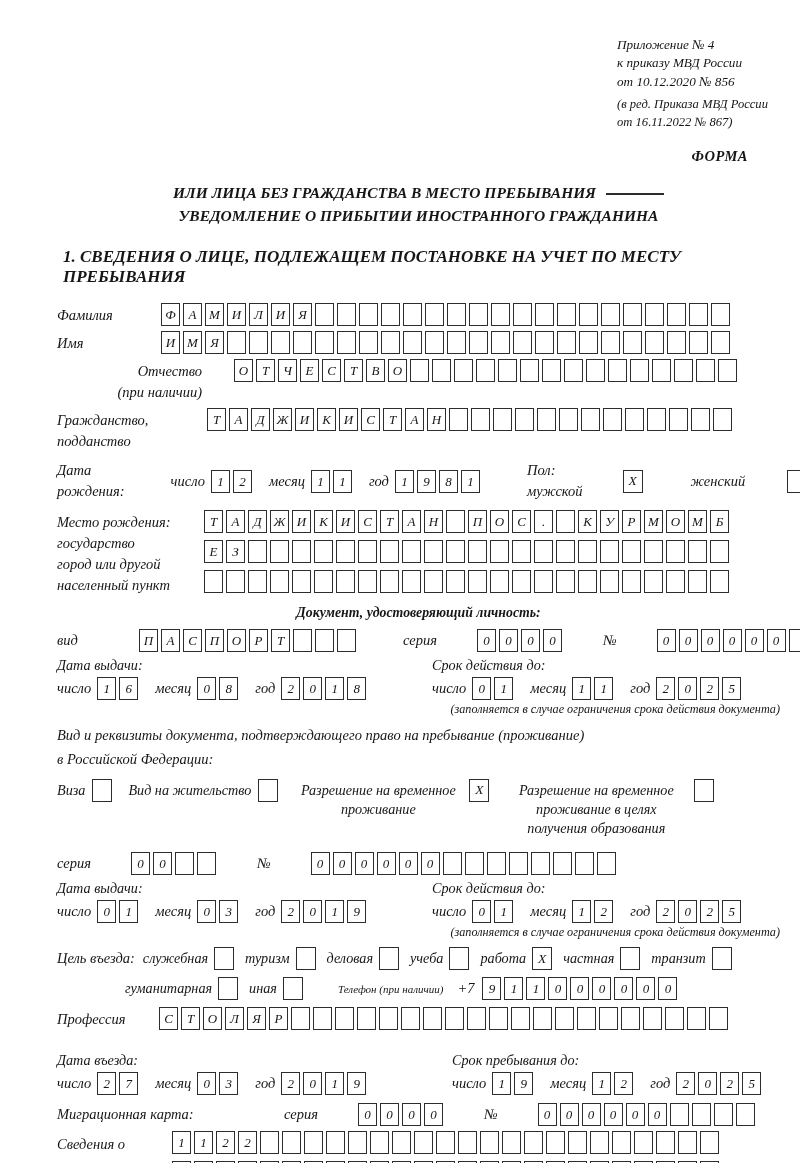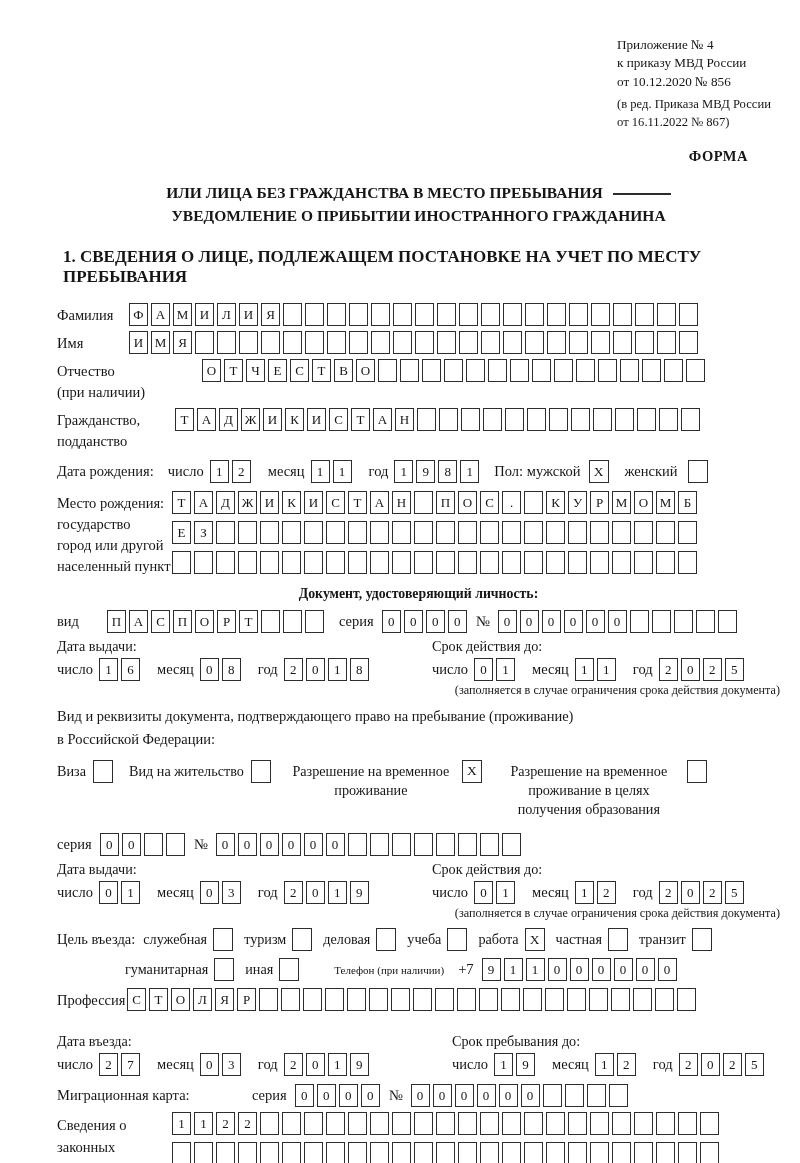--- a/index.html
+++ b/index.html
@@ -3,35 +3,36 @@
 <meta charset="utf-8">
 <style>
   html,body{margin:0;padding:0;background:#ffffff;}
   .page{
     position:relative;
     width:800px;height:1163px;box-sizing:border-box;
     padding:36px 20px 0 57px;
     background:#ffffff;color:#161616;
     font-family:"Liberation Serif","DejaVu Serif",serif;
     overflow:hidden;
+    font-style:italic;
   }
   
   .appendix{margin-left:560px;font-size:13.2px;line-height:1.4;}
   .appendix .edition{margin-top:5px;font-size:12.6px;line-height:1.4;}
   .form-label{margin-top:16px;text-align:right;padding-right:32px;font-weight:bold;font-size:14.5px;letter-spacing:.5px;}
   
   .title{margin-top:16px;text-align:center;font-weight:bold;font-size:15.5px;line-height:1.5;}
   .title-underline{display:inline-block;width:58px;border-bottom:2px solid #2c2c2c;margin-left:10px;transform:translateY(-3px);}
   .section-title{margin:20px 0 16px 6px;font-weight:bold;font-size:17px;}
   
-  .frow{display:flex;align-items:flex-start;margin-bottom:5px;}
+  .frow{display:flex;align-items:flex-start;margin-bottom:5px;gap:32px;}
   .flabel{font-size:14.5px;line-height:1.45;padding-top:2px;}
   .flabel .sub{display:block;}
   .lw-72{flex:0 0 72px;}
-  .lw-145{flex:0 0 145px;}
+  .lw-145{flex:0 0 145px;text-align:right;}
   .lw-118{flex:0 0 118px;}
   .lw-115{flex:0 0 115px;}
   .lw-50{flex:0 0 50px;}
   .lw-70{flex:0 0 70px;}
   .lw-155{flex:0 0 155px;}
   .cells{display:inline-flex;flex-wrap:nowrap;}
   .cell{
     flex:0 0 auto;width:17px;height:21px;border:1.5px solid #2d2d2d;margin-right:3px;
     display:inline-flex;align-items:center;justify-content:center;
     font-size:13px;line-height:1;background:#fff;

